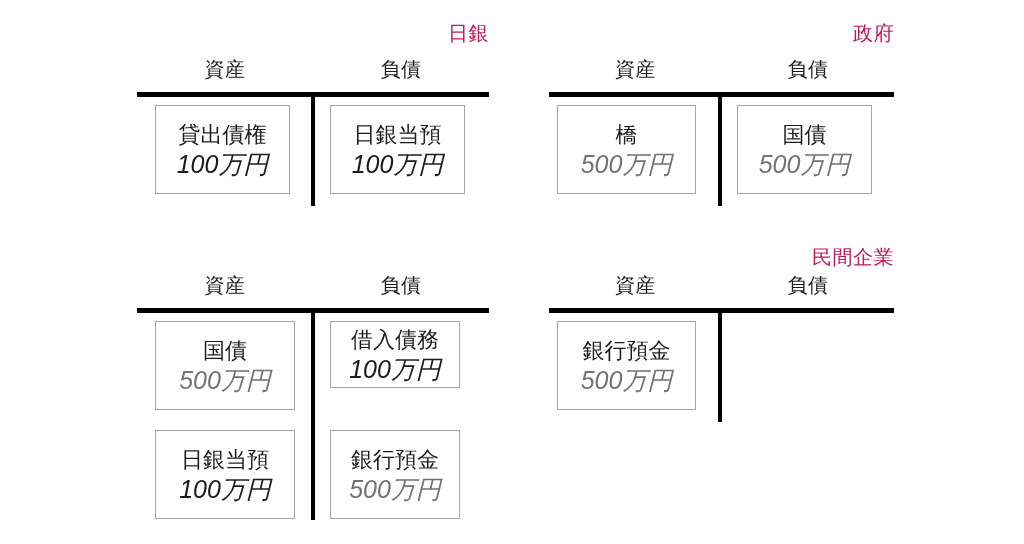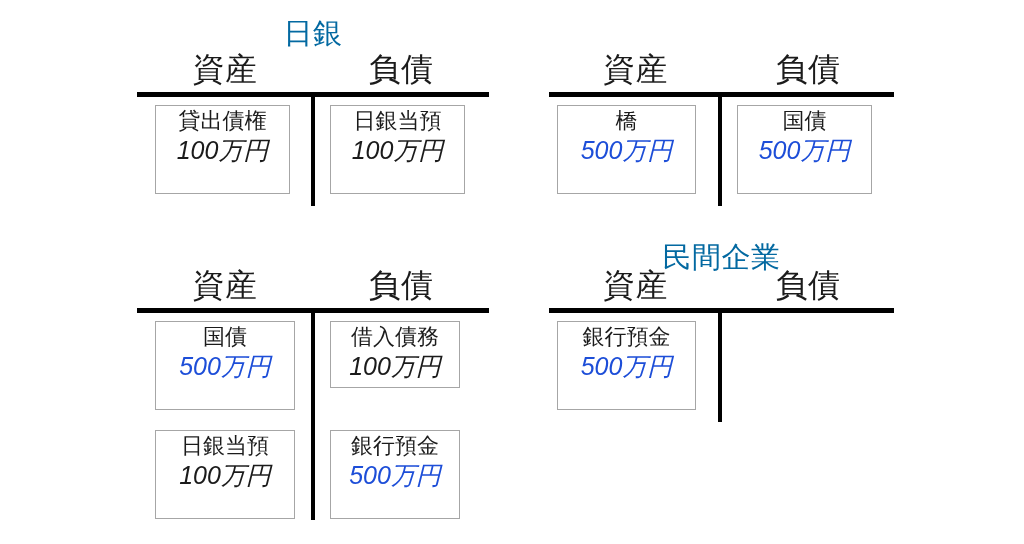--- a/index.html
+++ b/index.html
@@ -18,32 +18,32 @@
   }
 
   .panel {
     position: absolute;
   }
 
   .panel-title {
     position: absolute;
     left: 0;
     right: 0;
-    text-align: center;
-    font-size: 29px;
+    text-align: right;
+    font-size: 20px;
     line-height: 34px;
     letter-spacing: 0.5px;
-    color: #0369a1;
+    color: #be185d;
     white-space: nowrap;
   }
 
   .col-label {
     position: absolute;
     text-align: center;
-    font-size: 32px;
+    font-size: 20px;
     line-height: 32px;
     letter-spacing: 0.5px;
     color: #1b1b1b;
     white-space: nowrap;
   }
 
   .rule-h {
     position: absolute;
     background: #000000;
     height: 5px;
@@ -56,39 +56,39 @@
   }
 
   .entry-box {
     position: absolute;
     border: 1px solid #a6a6a6;
     background: #ffffff;
     box-sizing: border-box;
     display: flex;
     flex-direction: column;
     align-items: center;
-    justify-content: flex-start;
+    justify-content: center;
   }
 
   .entry-name {
     font-size: 22px;
     line-height: 29px;
     color: #1b1b1b;
     white-space: nowrap;
   }
 
   .entry-amount {
     font-size: 25px;
     line-height: 31px;
     white-space: nowrap;
     font-style: italic;
   }
 
   .amount-black { color: #1b1b1b; }
-  .amount-red   { color: #1d4ed8; }
+  .amount-red   { color: #737373; }
 </style>
 </head>
 <body>
 
 <div class="panel" style="left:137px; top:8px; width:352px; height:200px;">
 
   <div class="panel-title" style="top:8px;">日銀</div>
 
   <div class="col-label" style="left:0px; top:45px; width:176px;">資産</div>
 
@@ -104,20 +104,21 @@
   </div>
 
   <div class="entry-box" style="left:193px; top:97px; width:135px; height:89px;">
     <span class="entry-name">日銀当預</span>
     <span class="entry-amount amount-black">100万円</span>
   </div>
 </div>
 
 <div class="panel" style="left:549px; top:8px; width:345px; height:200px;">
 
+  <div class="panel-title" style="top:8px;">政府</div>
 
   <div class="col-label" style="left:0px; top:45px; width:173px;">資産</div>
 
   <div class="col-label" style="left:173px; top:45px; width:172px;">負債</div>
 
   <div class="rule-h" style="left:0px; top:84px; width:345px;"></div>
 
   <div class="rule-v" style="left:169px; top:84px; height:114px;"></div>
 
   <div class="entry-box" style="left:8px; top:97px; width:139px; height:89px;">

